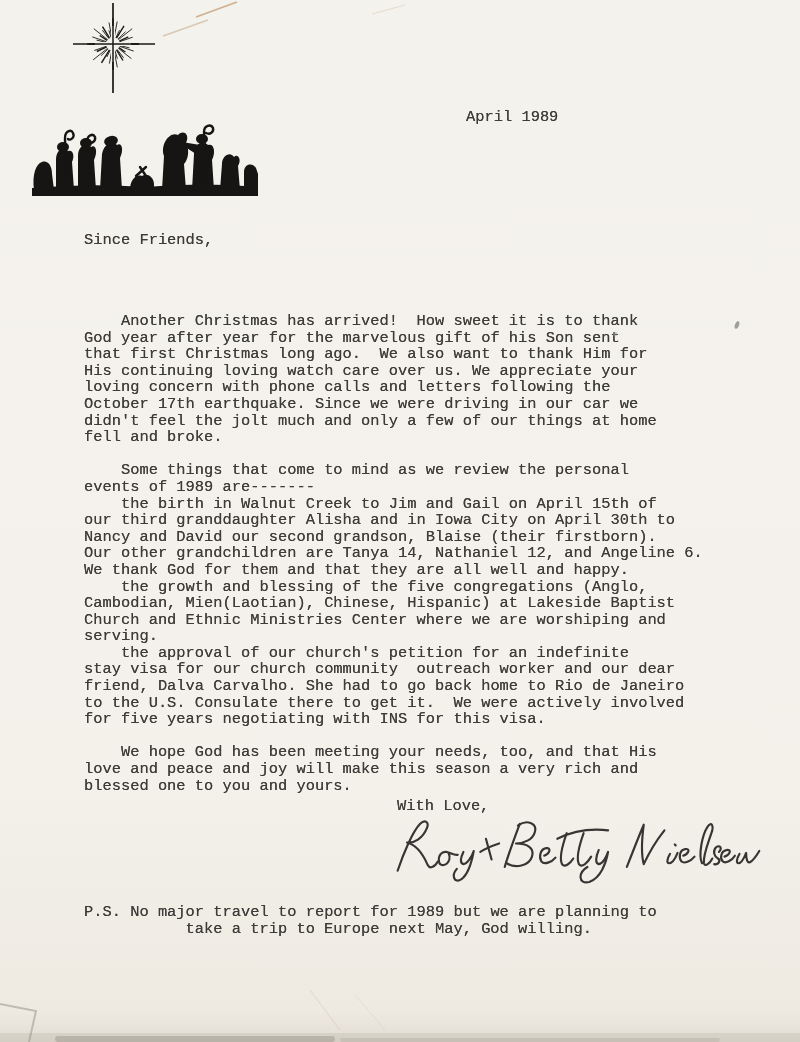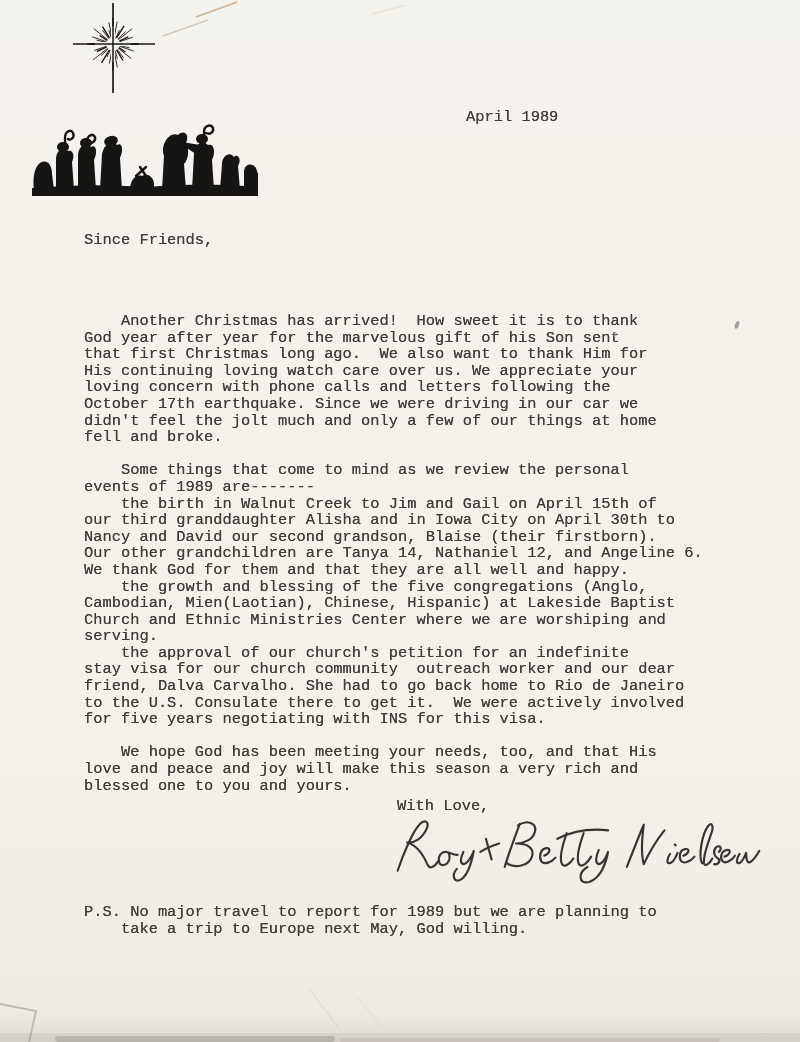--- a/index.html
+++ b/index.html
@@ -21,21 +21,21 @@
     line-height:16.6px;
     color:#3e3c39;
     text-shadow:0 0 .5px rgba(62,60,57,.85);
     white-space:pre;
     margin:0;
   }
   .date-line{left:466px;top:109px;}
   .salutation{left:84px;top:232px;}
   .body-text{left:84px;top:265px;margin-top:48px;}
   .closing{left:397px;top:786px;margin-top:12px;}
-  .postscript{left:84px;top:904px;}
+  .postscript{left:84px;top:904px;text-align:center;}
   .star-art{position:absolute;left:56px;top:0;width:114px;height:96px;}
   .nativity-art{position:absolute;left:30px;top:120px;width:230px;height:80px;}
   .signature-art{position:absolute;left:392px;top:814px;width:372px;height:74px;}
   .artifacts{position:absolute;left:0;top:0;width:800px;height:1042px;pointer-events:none;}
   .visually-hidden{position:absolute;width:1px;height:1px;overflow:hidden;clip:rect(0 0 0 0);white-space:nowrap;}
 </style>
 </head>
 <body>
 
 <div class="paper">

